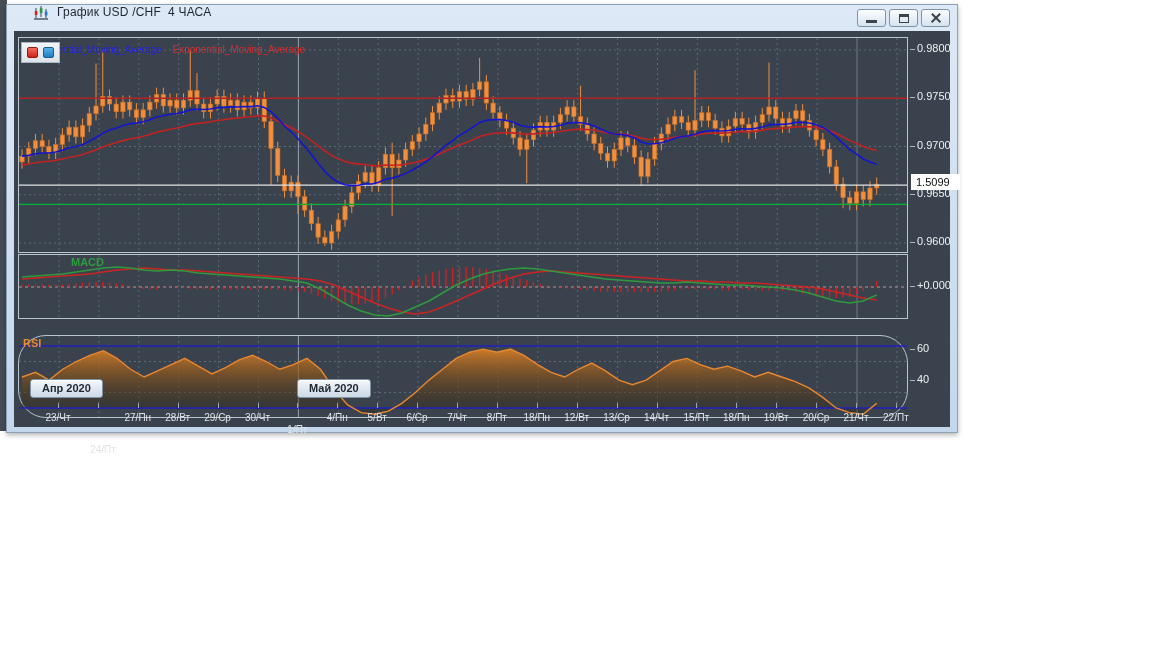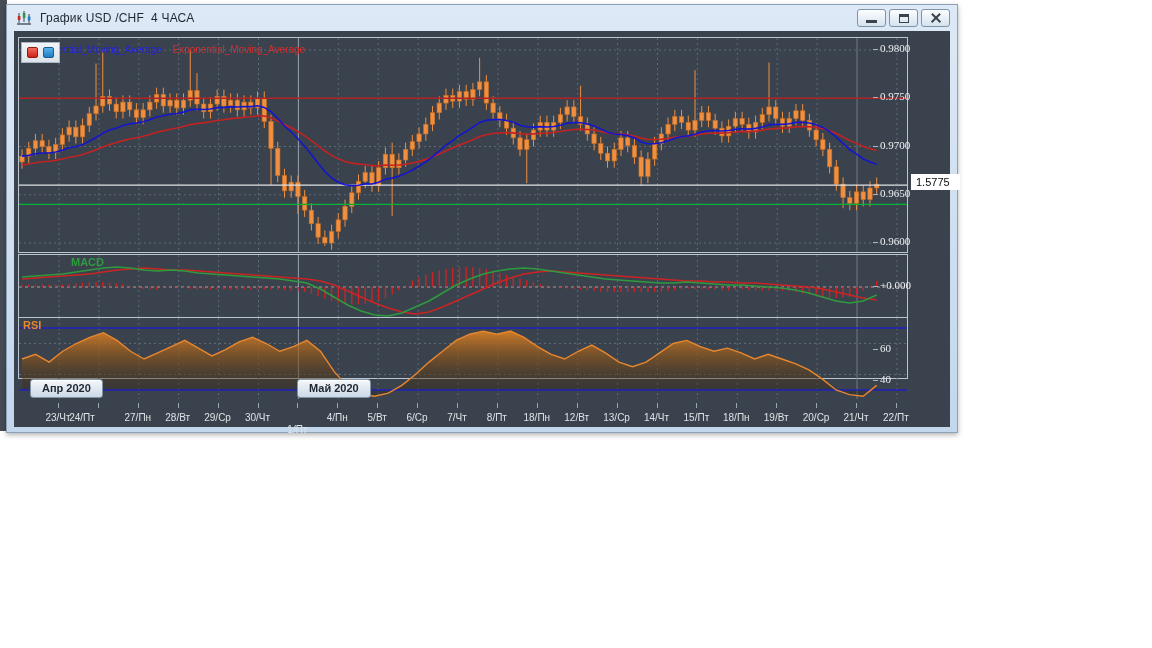--- a/index.html
+++ b/index.html
@@ -7,60 +7,60 @@
               font-family:"Liberation Sans", sans-serif; }
   #page { position:relative; width:1152px; height:648px; background:#ffffff; }
 
   
   #side-strip { position:absolute; left:0; top:0; width:7px; height:431px; background:#464c55; }
 
   
   #window { position:absolute; left:6px; top:4px; width:952px; height:429px;
             background:linear-gradient(#dde9f6,#c2d6ec);
             border:1px solid #8ca0b6; box-shadow:0 2px 5px rgba(0,0,0,.30); }
-  .titlebar { position:relative; height:26px; display:flex; align-items:center; padding-left:8px;border-radius:11px; }
+  .titlebar { position:relative; height:26px; display:flex; padding-left:25px;border-radius:11px; }
   .app-icon { width:18px; height:16px; margin-right:7px; display:inline-block; }
   .title { font-size:12px; color:#1f2630; letter-spacing:.2px; white-space:pre; }
   .win-controls { position:absolute; right:7px; top:4px; display:flex; gap:3px; }
   .win-btn { width:29px; height:18px; border:1px solid #7f93a8; border-radius:3px;
              background:linear-gradient(#fdfeff,#d5e2ee);
              display:flex; align-items:center; justify-content:center; cursor:pointer; }
   .glyph-min { width:11px; height:3px; background:#3c4450; margin-top:7px; }
   .glyph-restore { width:10px; height:9px; border:1.5px solid #3c4450; border-top-width:3px; }
   .glyph-close { position:relative; width:12px; height:12px; }
   .glyph-close i { position:absolute; left:0; top:5px; width:12px; height:2.4px; background:#3c4450; }
   .glyph-close i:first-child { transform:rotate(45deg); }
   .glyph-close i:last-child  { transform:rotate(-45deg); }
 
   
   .client { position:relative; margin:0 7px 6px 7px; height:396px; background:#3a424d; }
 
   .panel { position:absolute; left:4px; width:890px; border:1px solid #b9c5cf; background:#3a424d; }
   #main-panel { top:6px;   height:216px; }
   #macd-panel { top:223px; height:65px; }
-  #rsi-panel  { top:286px; height:62px; }
+  #rsi-panel  { top:304px; height:83px;border-radius:28px; }
   .panel svg { display:block; width:888px; }
   #price-svg { height:214px; } #macd-svg { height:63px; } #rsi-svg { height:81px; }
 
   .panel-label { position:absolute; left:4px; top:1px; font-size:11px; font-weight:bold; }
   .panel-label.macd { color:#2e9b3e;margin-left:48px; }
   .panel-label.rsi  { color:#e8872e; }
 
   .legend-row { position:absolute; left:10px; top:6px; z-index:1; white-space:nowrap;
                 font-size:10px; letter-spacing:0; }
   .ema-blue { color:#2222dd; } .ema-red { color:#d03030; margin-left:8px; }
   .mini-toolbar { position:absolute; left:2px; top:4px; z-index:2; width:39px; height:21px;
                   background:linear-gradient(#f2f5f8,#dde3e9); border:1px solid #aab6c2;
                   display:flex; align-items:center; justify-content:center; gap:5px; }
   .sq { width:11px; height:11px; border-radius:2px; display:inline-block; cursor:pointer; }
   .sq.red  { background:linear-gradient(#f26b5e,#cf2218); border:1px solid #8d1d14; }
   .sq.blue { background:linear-gradient(#59b2e8,#1f7cc4); border:1px solid #1a5b8d; }
 
   
-  .ax { position:absolute; left:866px; font-size:11px; color:#eef1f3; white-space:nowrap;font-family:Liberation Serif, serif; }
+  .ax { position:absolute; left:903px; font-size:11px; color:#eef1f3; white-space:nowrap; }
   .ax::before { content:""; position:absolute; left:-7px; top:7px; width:5px; border-top:1px solid #aab6c2; }
   #current-price { position:absolute; left:897px; top:143px; width:49px; height:16px;
                    background:#ffffff; color:#0c0c0c; font-size:11px; line-height:16px;
                    padding-left:5px; }
 
   .month-btn { position:absolute; top:348px; height:19px; line-height:17px; padding:0 11px;
                font-size:11px; font-weight:bold; color:#1d2631; cursor:pointer;
                background:linear-gradient(#f4f7fa,#ccd9e6); border:1px solid #7f93a4;
                border-radius:3px; box-shadow:inset 0 1px 0 #ffffff; z-index:3; }
 
@@ -634,33 +634,33 @@
             </g>
           </svg>
         <span class="panel-label rsi">RSI</span>
       </div>
 
       <div class="ax" style="top:11px">0.9800</div>
       <div class="ax" style="top:59px">0.9750</div>
       <div class="ax" style="top:108px">0.9700</div>
       <div class="ax" style="top:156px">0.9650</div>
       <div class="ax" style="top:204px">0.9600</div>
-      <div id="current-price">1.5775</div>
+      <div id="current-price">1.5099</div>
       <div class="ax" style="top:248px">+0.000</div>
       <div class="ax" style="top:311px">60</div>
       <div class="ax" style="top:342px">40</div>
 
       <div class="month-btn" style="left:16px">Апр 2020</div>
       <div class="month-btn" style="left:283px">Май 2020</div>
 
       <div id="date-row"></div>
     <div class="date-tick" style="left: 44px;"></div>
         <div class="date-label" style="left: 24px;">23/Чт</div>
         <div class="date-tick" style="left: 83.9px;"></div>
-        <div class="date-label" style="left: 48px;">24/Пт</div>
+        <div class="date-label" style="left: 69px; margin-top: 32px;">24/Пт</div>
         <div class="date-tick" style="left: 123.8px;"></div>
         <div class="date-label" style="left: 103.8px;">27/Пн</div>
         <div class="date-tick" style="left: 163.7px;"></div>
         <div class="date-label" style="left: 143.7px;">28/Вт</div>
         <div class="date-tick" style="left: 203.6px;"></div>
         <div class="date-label" style="left: 183.6px;">29/Ср</div>
         <div class="date-tick" style="left: 243.5px;"></div>
         <div class="date-label" style="left: 223.5px;">30/Чт</div>
         <div class="date-tick" style="left: 283.4px;"></div>
         <div class="date-label" style="left: 263.4px; margin-top: 12px;">1/Пт</div>

